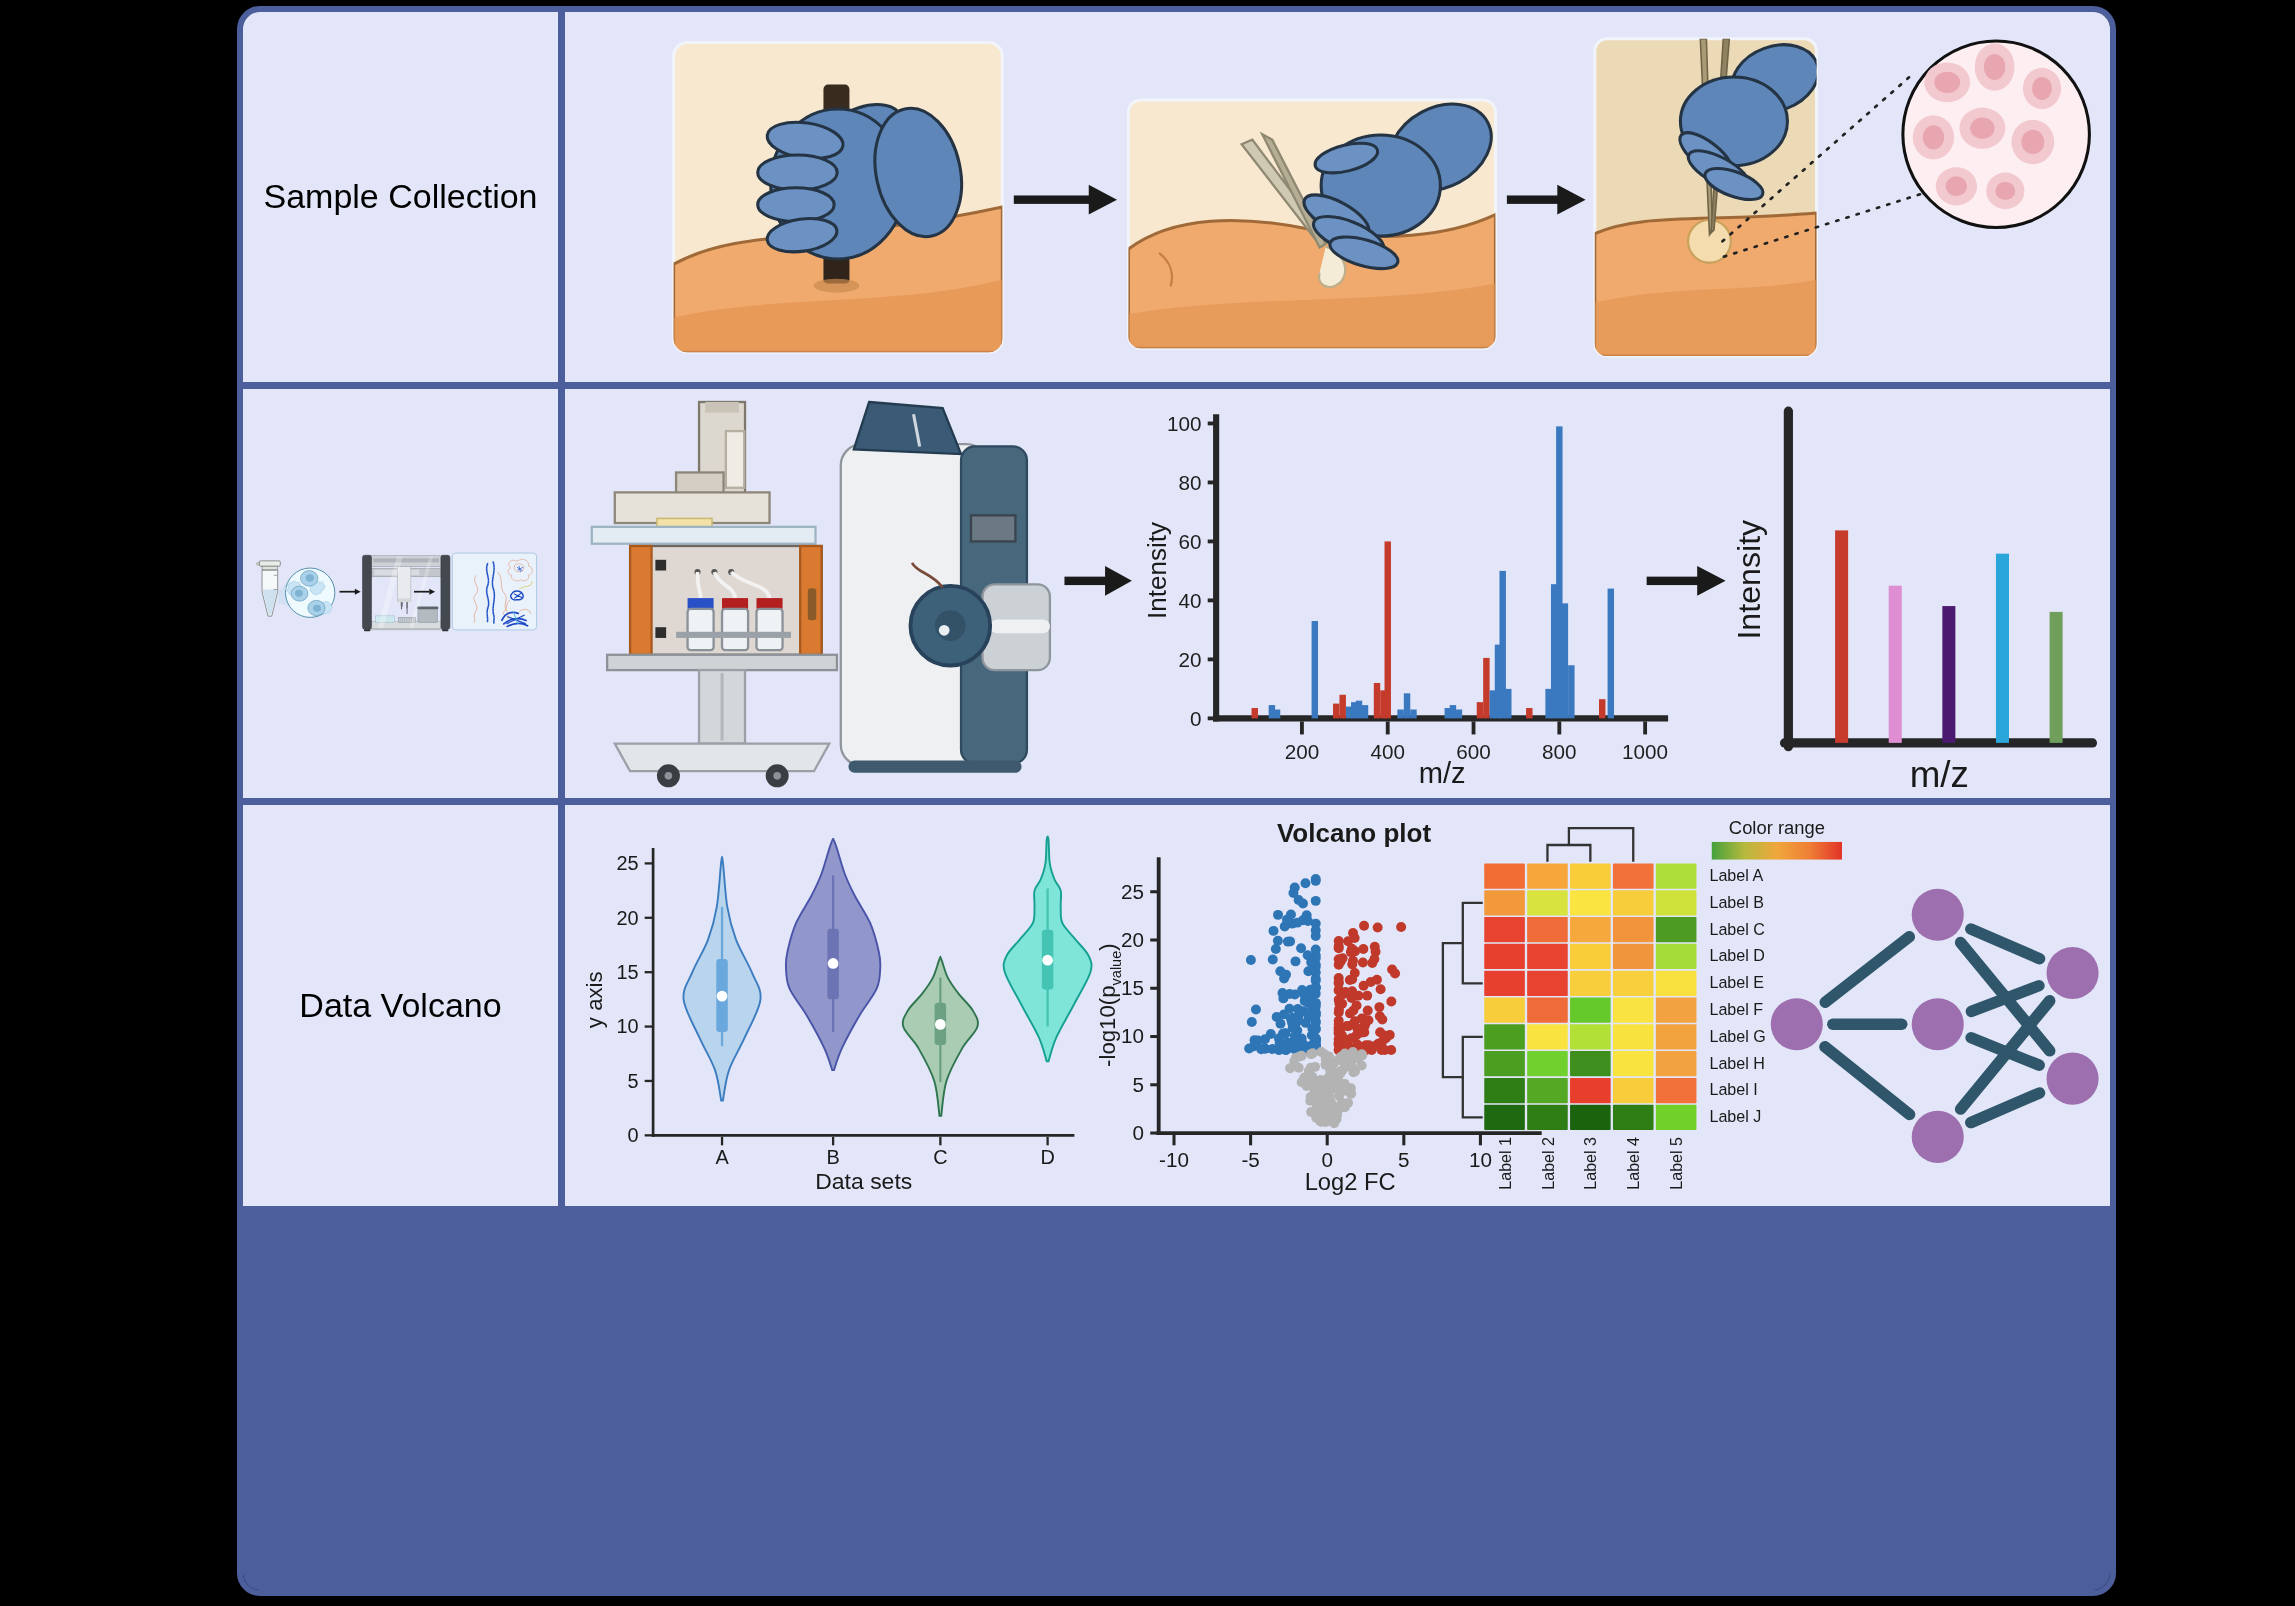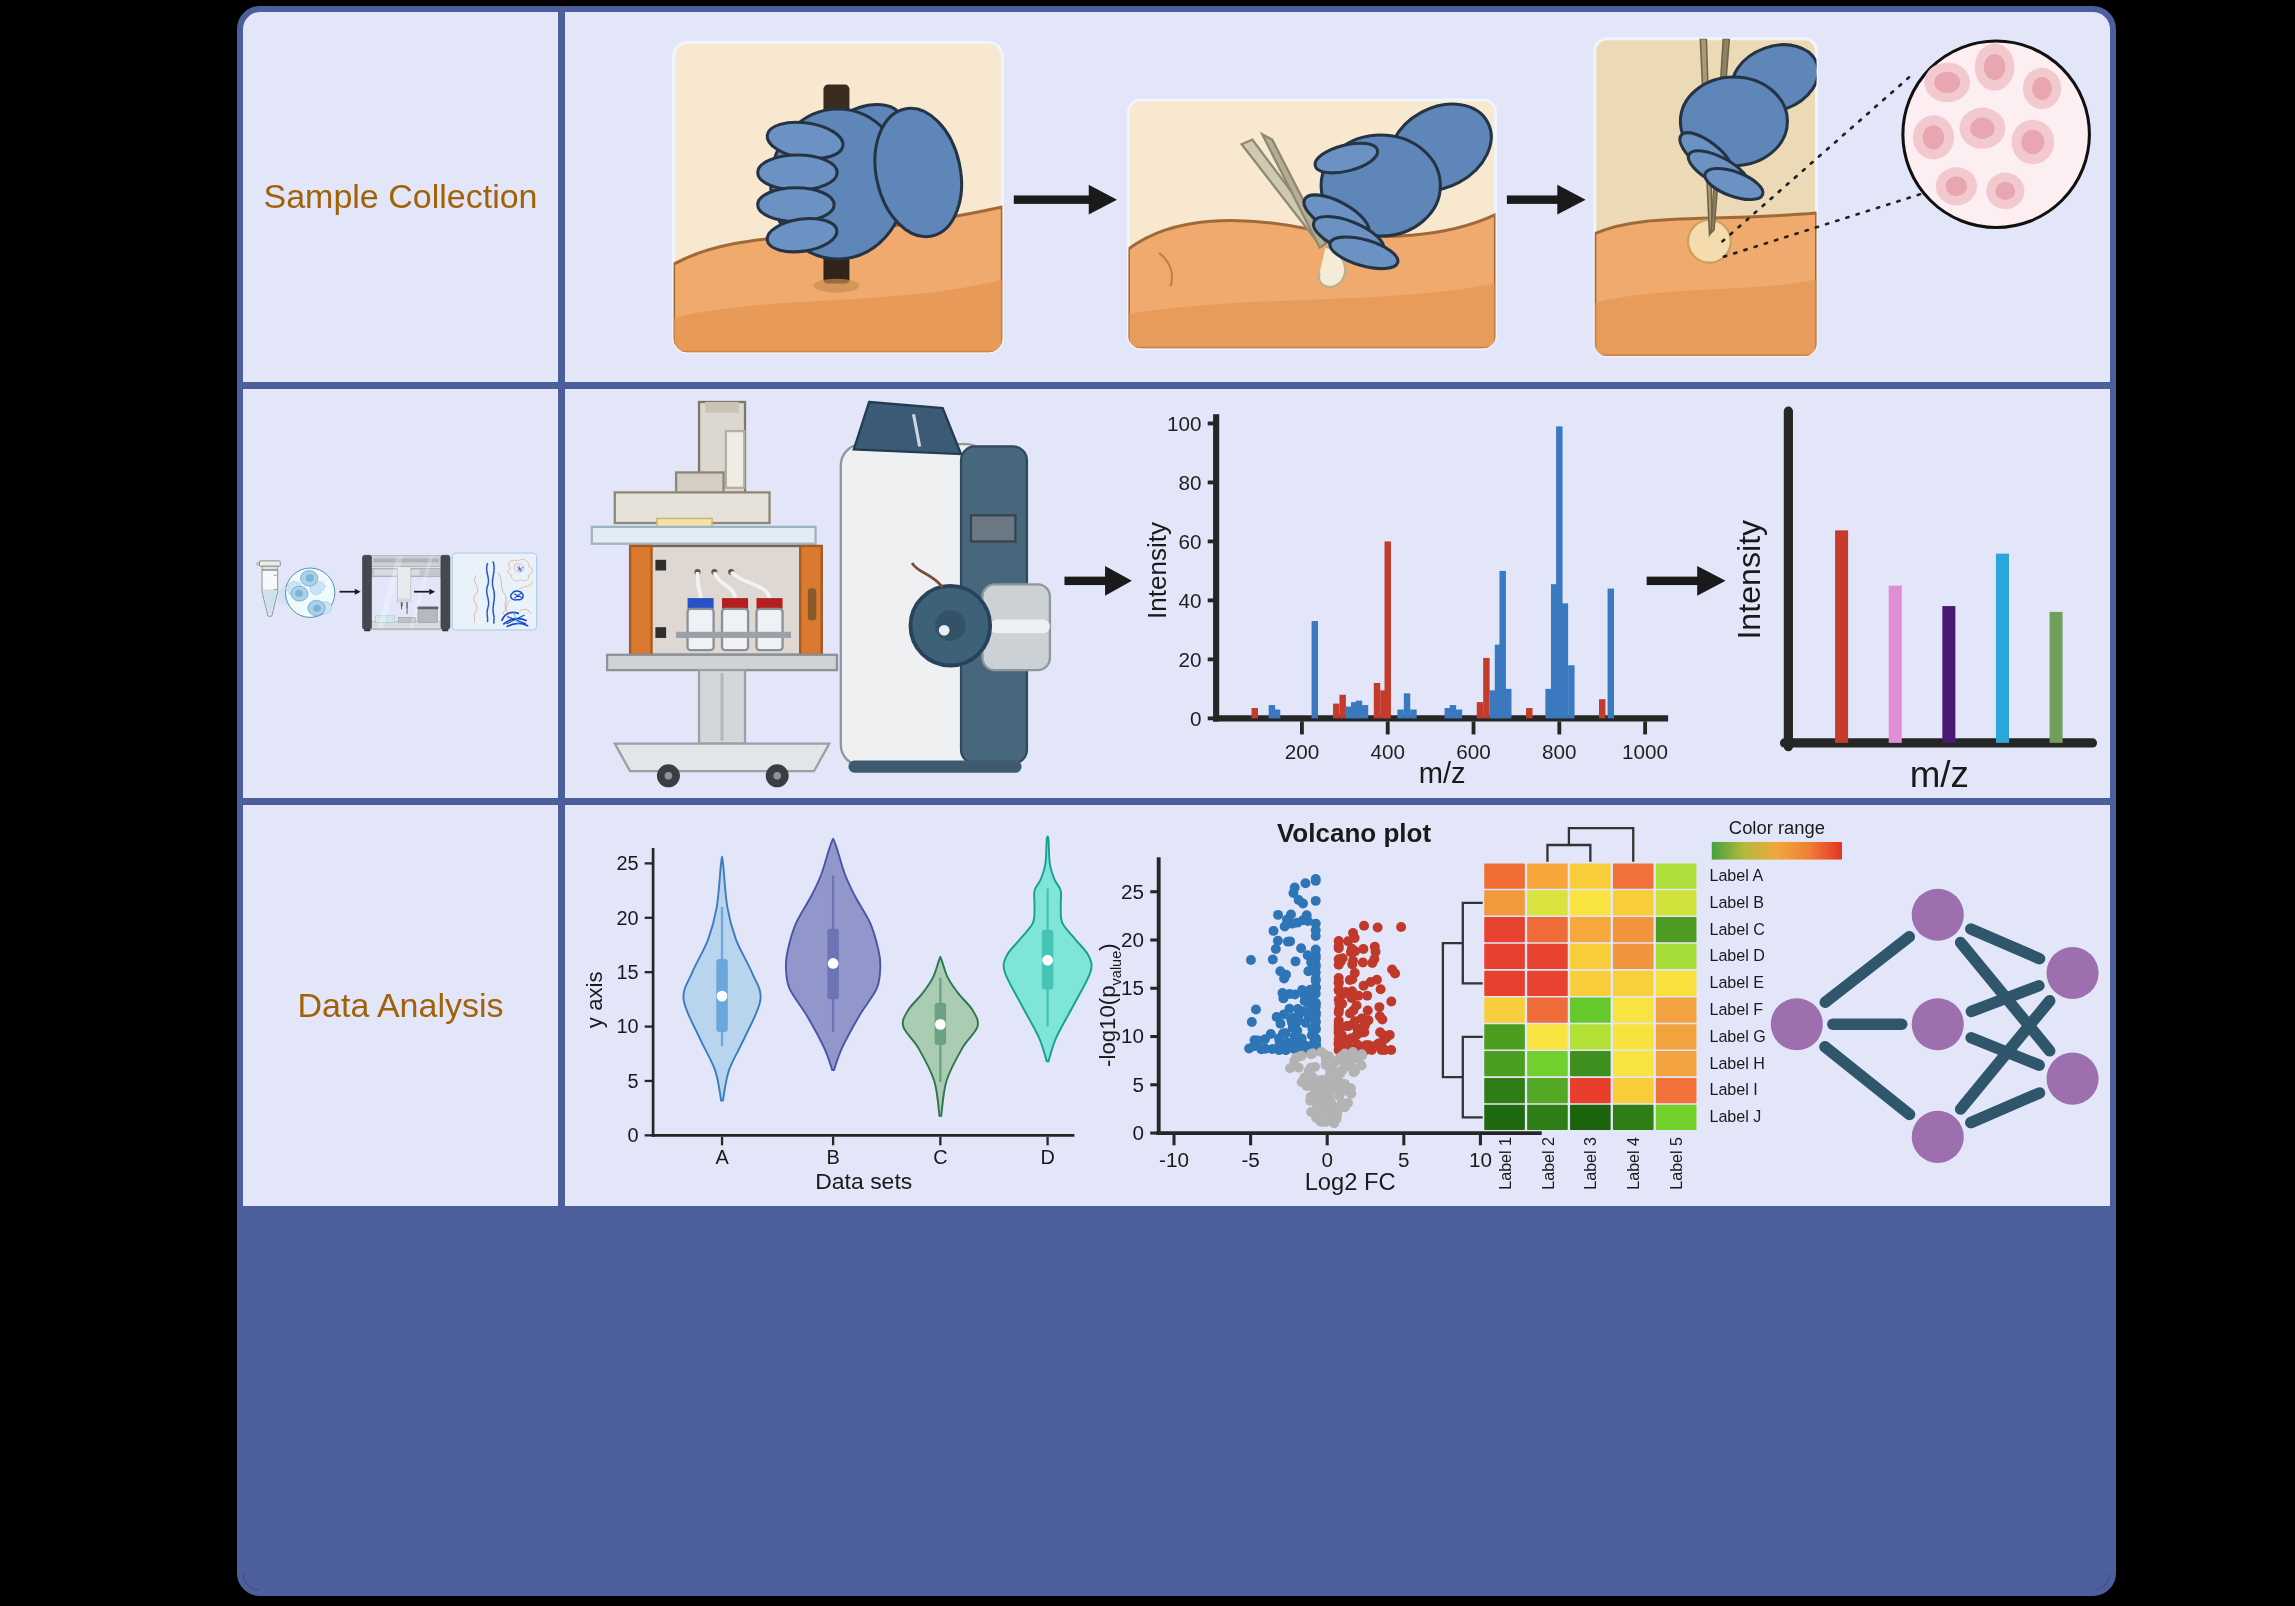--- a/index.html
+++ b/index.html
@@ -3,21 +3,21 @@
 <meta charset="utf-8">
 <style>
   html,body{margin:0;padding:0;background:#000;}
   #stage{position:relative;width:2295px;height:1607px;background:#000;font-family:"Liberation Sans",sans-serif;}
   .panel{position:absolute;left:237px;top:6.1px;width:1879px;height:1590px;box-sizing:border-box;
          border:6.9px solid #4d5e9c;border-radius:23px;background:#4d5e9c;overflow:hidden;}
   .grid{display:grid;width:100%;height:100%;grid-template-columns:315px 1fr;
         grid-template-rows:370px 409px 401px 1fr;gap:6.9px;background:#4d5e9c;}
   .cell{background:#e2e6f8;position:relative;}
   .label-cell{display:flex;align-items:center;justify-content:center;text-align:center;
-              font-size:34px;line-height:1.28;color:#a16207;padding:0 20px;}
+              font-size:34px;line-height:1.28;color:#000000;padding:0 20px;}
   .content-cell svg{position:absolute;inset:0;width:100%;height:100%;}
   text{font-family:"Liberation Sans",sans-serif;fill:#1a1a1a;}
   .axis{stroke:#262626;fill:none;}
   .ticktxt{font-size:27px;fill:#1f1f1f;}
 </style>
 </head>
 <body>
 
 <div id="stage">
  <div class="panel">
@@ -388,21 +388,21 @@
                 <rect x="336" y="198" width="17" height="247" fill="#2aa6db"></rect>
                 <rect x="406" y="274" width="17" height="171" fill="#6f9f5b"></rect>
               </g>
         <text transform="translate(28,232) rotate(-90)" text-anchor="middle" font-size="42">Intensity</text>
         <text x="262" y="502" text-anchor="middle" font-size="48">m/z</text>
       </g>
     </svg>
    </div>
 
    <div class="cell label-cell">
-     <span>Data Analysis</span>
+     <span>Data Volcano</span>
    </div>
    <div class="cell content-cell">
     <svg viewBox="0 0 2017 491">
 
       <g transform="translate(20,0)">
         <line x1="95" y1="40" x2="95" y2="417" class="axis" stroke-width="3.5"></line>
         <line x1="95" y1="415" x2="645" y2="415" class="axis" stroke-width="3.5"></line>
         <g id="violin-content">
                 <line x1="84" y1="415" x2="95" y2="415" stroke="#262626" stroke-width="3"></line>
                 <text x="76" y="424" text-anchor="end" font-size="26" fill="#333">0</text>

